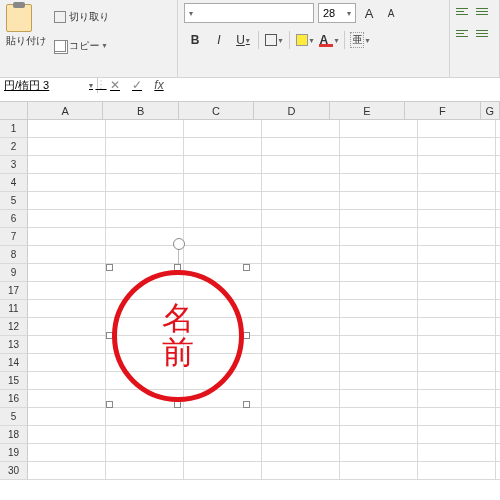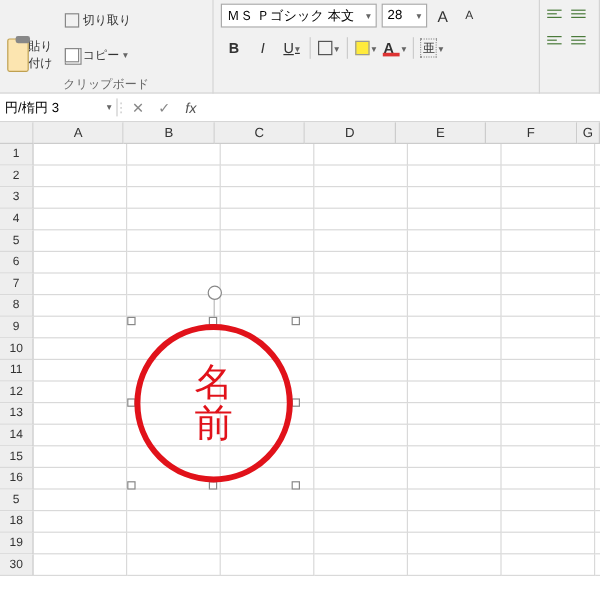--- a/index.html
+++ b/index.html
@@ -4,21 +4,21 @@
 <style>
 * { box-sizing: border-box; margin: 0; padding: 0; font-family: "Meiryo", "MS PGothic", sans-serif; }
 body { background: #fff; width: 500px; height: 500px; overflow: hidden; font-size: 11px; }
 
 
 .ribbon { height: 78px; background: #f1f1f1; border-bottom: 1px solid #d4d4d4; display: flex; }
 .group { border-right: 1px solid #d4d4d4; padding: 2px 6px 0 6px; display: flex; flex-direction: column; height: 78px; position: relative; }
 .group-label { position: absolute; bottom: 1px; left: 0; right: 0; text-align: center; font-size: 10px; color: #666; }
 .clip-group { width: 178px; }
 .clip-row { display: flex; height: 58px; }
-.paste-btn { display: flex; align-items: flex-end; width: 44px; padding-top: 2px; }
+.paste-btn { display: flex; flex-direction: column; align-items: flex-start; width: 44px; padding-top: 2px; }
 .paste-icon { width: 26px; height: 28px; background: #fce5b0; border: 1px solid #bfa050; border-radius: 2px; position: relative; }
 .paste-icon::before { content: ""; position: absolute; top: -3px; left: 6px; width: 12px; height: 6px; background: #888; border-radius: 2px; }
 .paste-lbl { font-size: 10px; margin-top: 2px; color: #333; }
 .clip-small { display: flex; flex-direction: column; justify-content: space-around; margin-left: 4px; font-size: 10px; color: #333; }
 .clip-item { display: flex; align-items: center; gap: 3px; height: 16px; }
 .sc-cut { width: 12px; height: 12px; border: 1px solid #888; display: inline-block; }
 .sc-copy { width: 12px; height: 12px; background: #fff; border: 1px solid #888; box-shadow: 1px 1px 0 #fff, 1px 1px 0 1px #888; display: inline-block; }
 .sc-brush { width: 12px; height: 12px; background: linear-gradient(#d9a94f,#8a6a2f); display: inline-block; }
 
 .font-group { flex: 1; }
@@ -42,21 +42,21 @@
 .ruby-ic { font-size: 10px; border: 1px dotted #999; padding: 0 1px; }
 
 .align-group { width: 50px; padding: 2px 4px; }
 .al-row { display: flex; gap: 2px; }
 .al-btn { width: 18px; height: 18px; display: flex; flex-direction: column; justify-content: center; gap: 2px; padding: 2px; }
 .al-btn span { height: 1px; background: #4a7a3a; display: block; }
 .al1 span:nth-child(1){width:12px}.al1 span:nth-child(2){width:8px}.al1 span:nth-child(3){width:12px}
 .al2 span{width:12px}
 
 
-.nfbar { height: 24px; border-bottom: 1px solid #ccc; display: flex; align-items: center; }
+.nfbar { height: 24px; border-bottom: 1px solid #ccc; display: flex; align-items: flex-start; text-decoration: underline; }
 .namebox { width: 98px; border-right: 1px solid #ccc; display: flex; align-items: center; padding: 0 4px; font-size: 11px; justify-content: space-between; background: #fff; }
 .fx-btn { width: 22px; display: flex; align-items: center; justify-content: center; color: #888; font-size: 12px; }
 .fx-btn.fx { font-style: italic; color: #555; }
 .fx-sep { width: 6px; color: #ccc; display:flex;align-items:center;justify-content:center;}
 .formula { flex: 1; }
 
 
 .sheet { position: relative; }
 .corner { position: absolute; top: 0; left: 0; width: 28px; height: 18px; background: #eee; border-right: 1px solid #ccc; border-bottom: 1px solid #ccc; }
 .colhdr { position: absolute; top: 0; left: 28px; right: 0; height: 18px; display: flex; }
@@ -93,27 +93,25 @@
             <span class="sc-cut"></span>
             <span>切り取り</span>
           </div>
         <div class="clip-item">
             <span class="sc-copy"></span>
             <span>コピー</span>
             <span class="dd">▾</span>
           </div>
       </div>
     </div>
-    <div class="group-label">クリップボード</div>
   </div>
 
   <div class="group font-group">
     <div class="font-row1">
       <div class="font-name">
-          <span>ＭＳ Ｐゴシック 本文</span>
           <span class="dd">▾</span>
         </div>
       <div class="font-size">
           <span>28</span>
           <span class="dd">▾</span>
         </div>
       <div class="aa-btn aa-big">A</div>
       <div class="aa-btn aa-small">A</div>
     </div>
     <div class="font-row2">
@@ -199,21 +197,21 @@
   <div class="rowhdr" id="rowhdr">
       <div class="rh">1</div>
       <div class="rh">2</div>
       <div class="rh">3</div>
       <div class="rh">4</div>
       <div class="rh">5</div>
       <div class="rh">6</div>
       <div class="rh">7</div>
       <div class="rh">8</div>
       <div class="rh">9</div>
-      <div class="rh">10</div>
+      <div class="rh">17</div>
       <div class="rh">11</div>
       <div class="rh">12</div>
       <div class="rh">13</div>
       <div class="rh">14</div>
       <div class="rh">15</div>
       <div class="rh">16</div>
       <div class="rh">5</div>
       <div class="rh">18</div>
       <div class="rh">19</div>
       <div class="rh">30</div>

